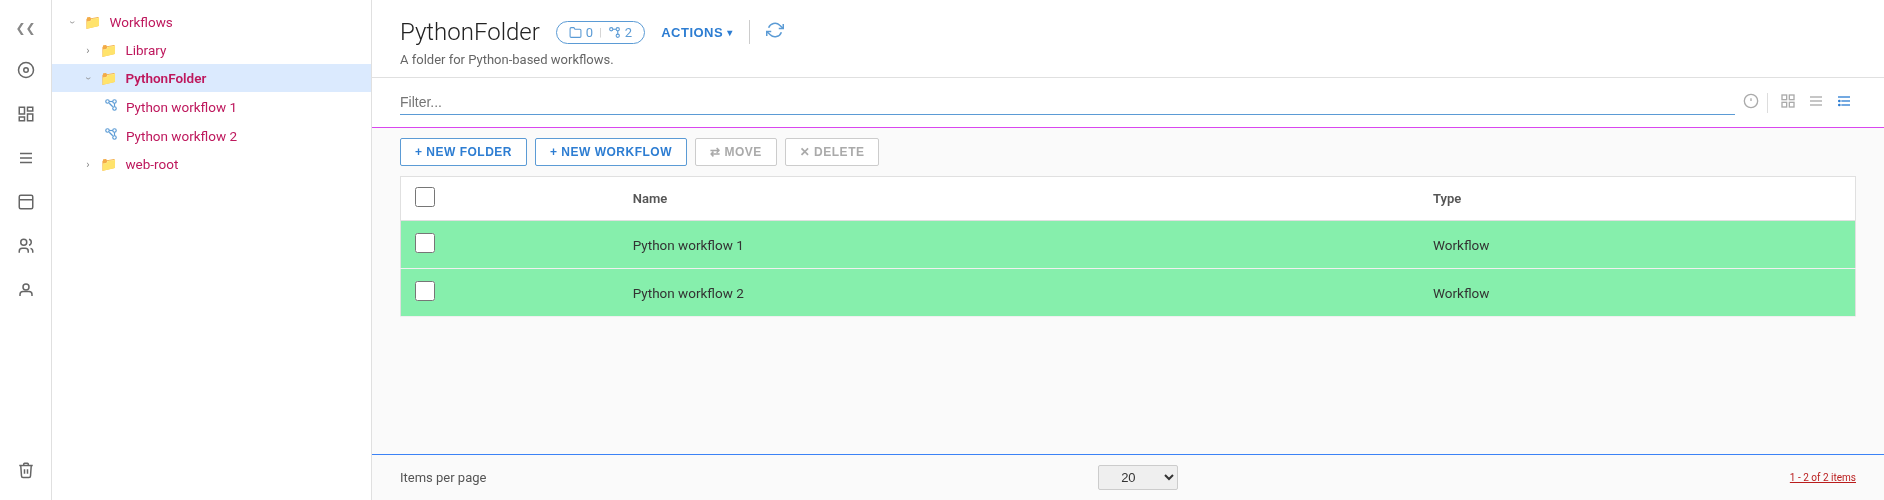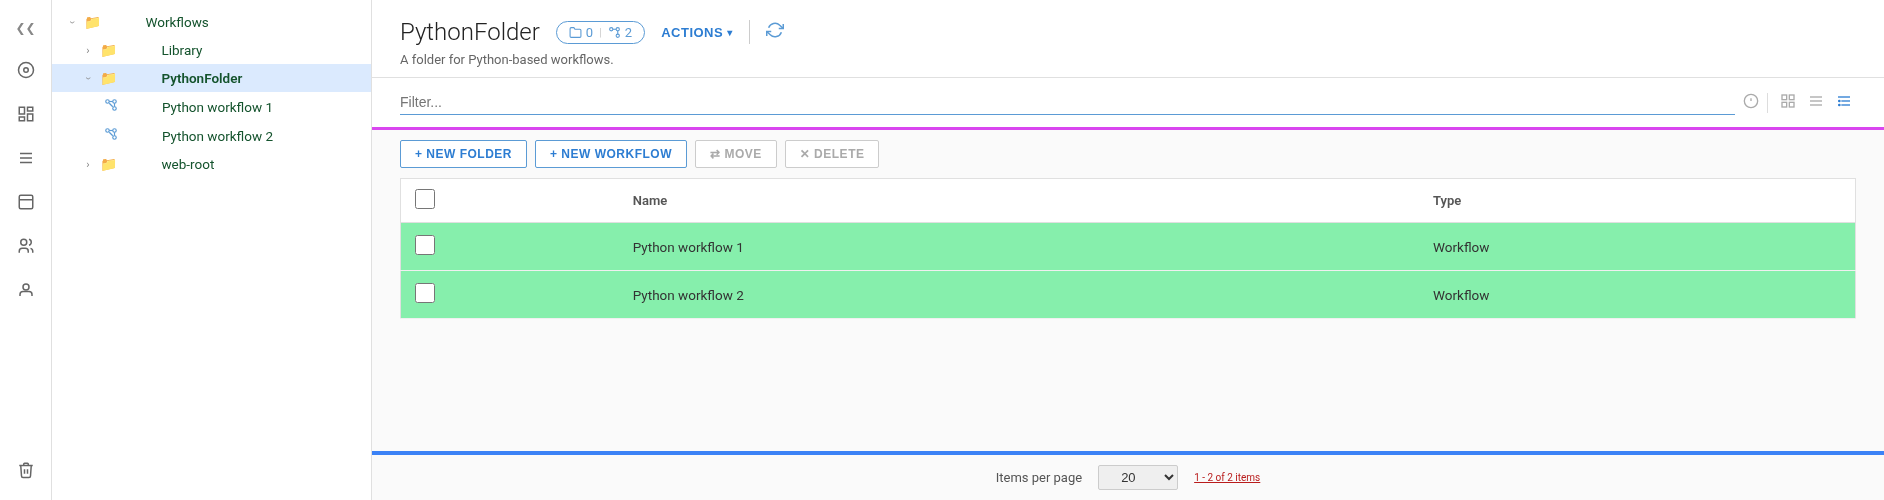--- a/index.html
+++ b/index.html
@@ -78,22 +78,21 @@
       font-size: 14px;
       margin-right: 4px;
     }
     .workflow-icon {
       color: #5b9bd5;
       font-size: 13px;
       margin-right: 4px;
     }
     .sidebar-label {
       font-size: 13.5px;
-      color: #14532d;
-      margin-left: 36px;
+      color: #be185d;
     }
     .sidebar-item.active .sidebar-label { font-weight: 600; }
 
     .sidebar-indent-1 { padding-left: 28px; }
     .sidebar-indent-2 { padding-left: 52px; }
 
     
     .main {
       flex: 1;
       background: #fafafa;
@@ -168,21 +167,21 @@
       color: #666;
     }
 
     
     .filter-bar {
       padding: 12px 28px;
       background: #fff;
       display: flex;
       align-items: center;
       gap: 8px;
-      border-bottom: 3px solid #d946ef;
+      border-bottom: 1px solid #d946ef;
     }
     .filter-input {
       flex: 1;
       border: none;
       border-bottom: 1.5px solid #5b9bd5;
       outline: none;
       font-size: 14px;
       color: #999;
       padding: 4px 0;
       background: transparent;
@@ -275,24 +274,24 @@
       cursor: pointer;
     }
     .col-checkbox { width: 44px; }
     .col-name { width: 55%; }
     .col-type { width: 30%; }
 
     
     .pagination-bar {
       display: flex;
       align-items: center;
-      justify-content: center;
+      justify-content: space-between;
       padding: 10px 28px;
       background: #fafafa;
-      border-top: 4px solid #3b82f6;
+      border-top: 1px solid #3b82f6;
       gap: 16px;
       font-size: 13px;
       color: #555;
     }
     .per-page-select {
       border: 1px solid #ccc;
       padding: 3px 18px;
       font-size: 13px;
       color: #333;
       border-radius: 2px;

